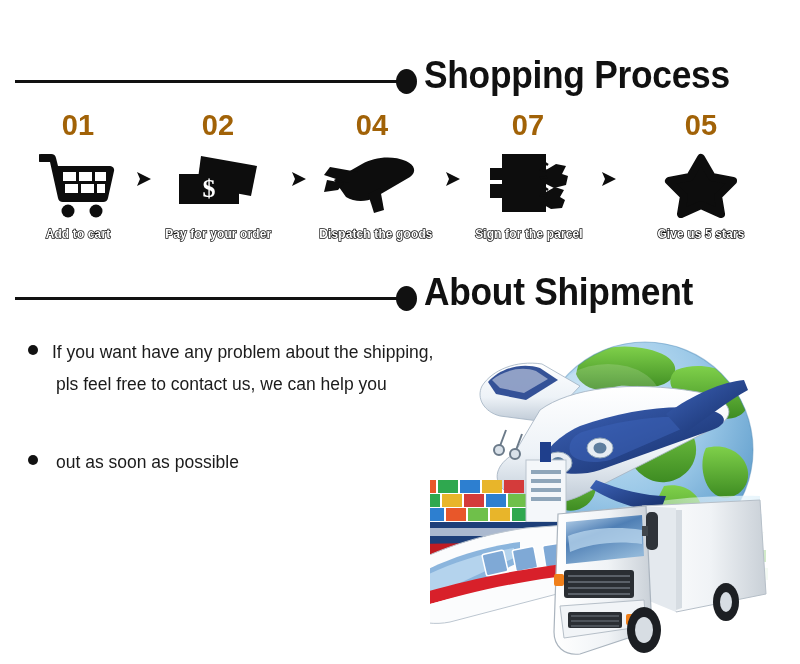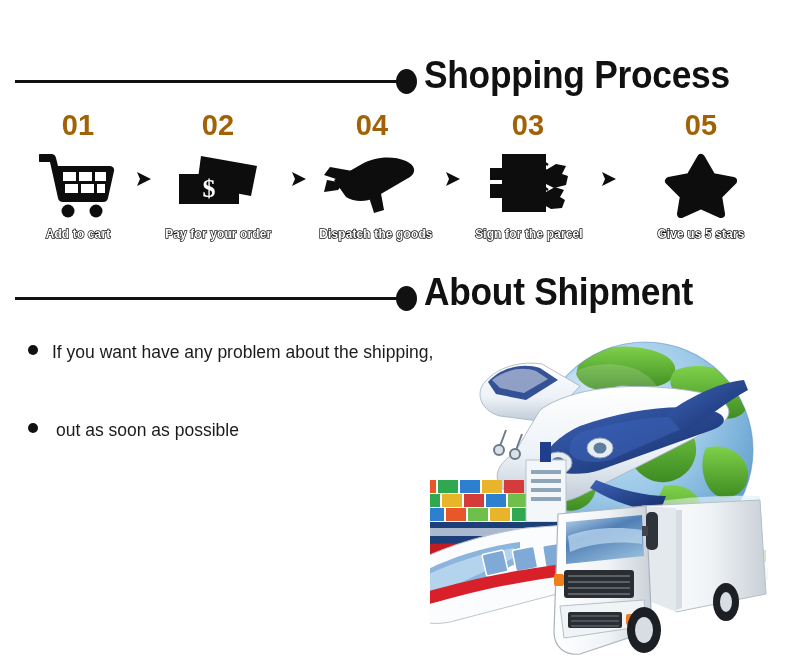--- a/index.html
+++ b/index.html
@@ -193,21 +193,21 @@
           <polygon points="36,22 8,17 2,25 26,33"></polygon>
           <polygon points="5,30 2,42 16,40 22,33"></polygon>
           <polygon points="46,44 52,63 62,60 58,38"></polygon>
         </g>
       </svg>
     </div>
     <div class="step-label">Dispatch the goods</div>
   </div>
 
   <div class="step" id="step-3" style="left: 468px;">
-    <div class="step-number">03</div>
+    <div class="step-number">07</div>
     <div class="step-icon">
       <svg width="92" height="70" viewBox="0 0 92 70" aria-hidden="true">
         <g fill="#0d0d0d">
           <rect x="20" y="6" width="44" height="58"></rect>
           <polygon points="20,20 8,20 8,32 20,32"></polygon>
           <polygon points="20,36 8,36 8,50 20,50"></polygon>
           <path d="M64 22 l10 -6 10 2 -4 8 6 2 -2 9 -12 3 -8 -4 z"></path>
           <path d="M66 18 l-4 -3 M68 24 l-6 -2 M68 30 l-6 1"></path>
           <path d="M64 44 l9 -5 9 3 -4 7 5 3 -3 8 -11 1 -7 -4 z"></path>
           <path d="M66 41 l-5 -3 M67 47 l-6 -1 M68 53 l-6 2"></path>
@@ -260,20 +260,21 @@
 <div class="section-header" id="hdr-shipment" style="top: 275px; padding-left: 8px;">
   <div class="header-line" style="width: 390px;"></div>
   <div class="header-dot" style="left: 396px;"></div>
   <div class="header-title" style="left: 424px;">About Shipment</div>
 </div>
 
 <div id="shipment-body">
   <div class="bullet-row">
     <span class="bullet-dot"></span>
     <div class="bullet-line">If you want have any problem about the shipping,</div>
+    <div class="bullet-line indent">pls feel free to contact us, we can help you</div>
   </div>
   <div class="bullet-row">
     <span class="bullet-dot"></span>
     <div class="bullet-line indent">out as soon as possible</div>
   </div>
 </div>
 
 <div id="illustration">
   <svg width="370" height="334" viewBox="0 0 370 334" aria-hidden="true">
     <defs>

